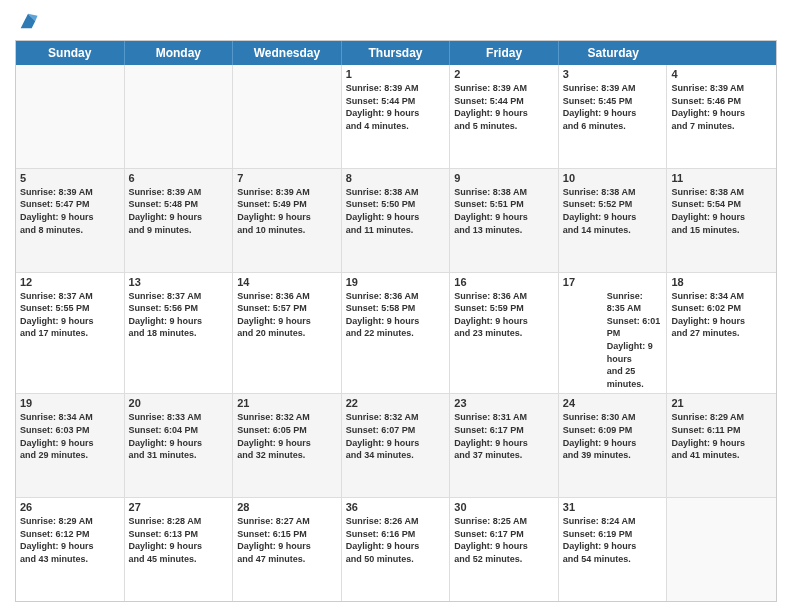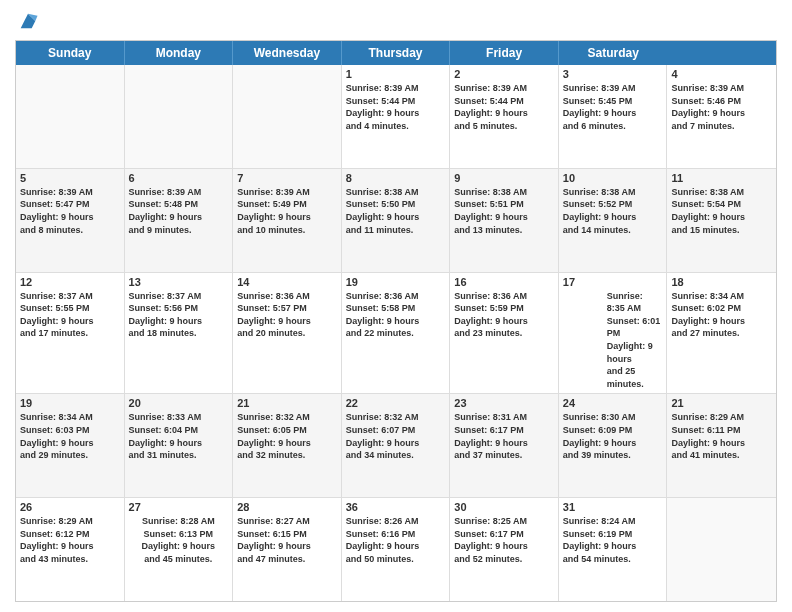--- a/index.html
+++ b/index.html
@@ -332,21 +332,21 @@
         <div class="cal-week">
           <div class="cal-cell">
             <div class="day-num">26</div>
             <div class="cell-text" style="white-space: pre-line;">Sunrise: 8:29 AM
 Sunset: 6:12 PM
 Daylight: 9 hours
 and 43 minutes.</div>
           </div>
           <div class="cal-cell">
             <div class="day-num">27</div>
-            <div class="cell-text" style="white-space: pre-line; text-align: center;">Sunrise: 8:28 AM
+            <div class="cell-text" style="white-space: pre-line;">Sunrise: 8:28 AM
 Sunset: 6:13 PM
 Daylight: 9 hours
 and 45 minutes.</div>
           </div>
           <div class="cal-cell">
             <div class="day-num">28</div>
             <div class="cell-text" style="white-space: pre-line;">Sunrise: 8:27 AM
 Sunset: 6:15 PM
 Daylight: 9 hours
 and 47 minutes.</div>

